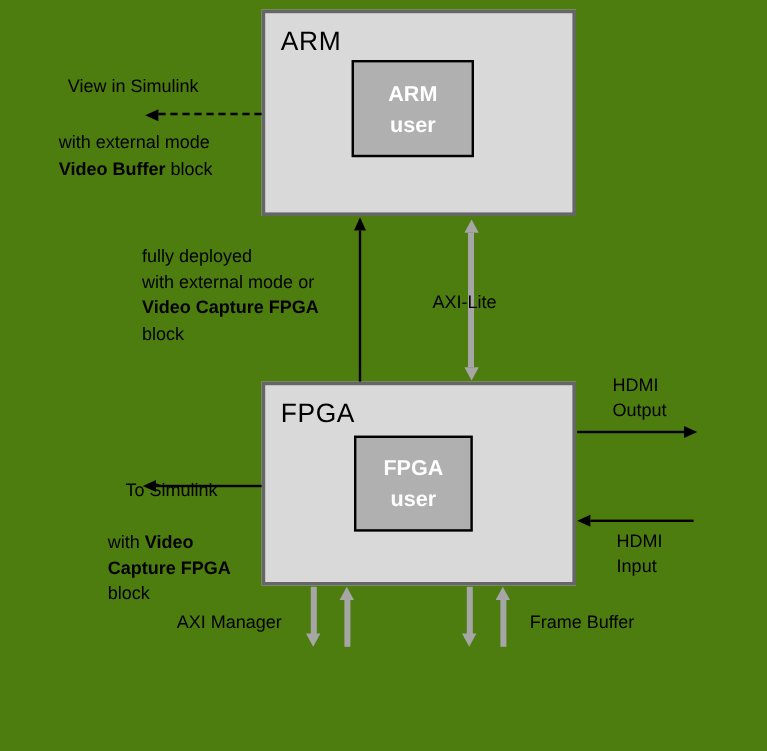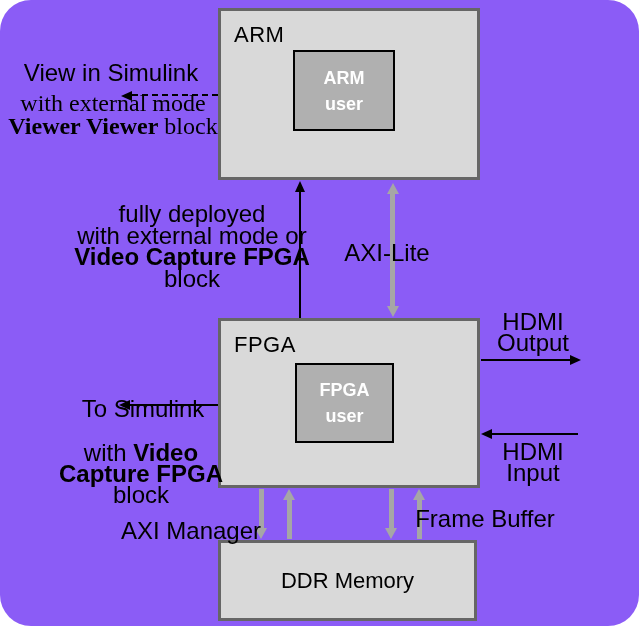--- a/index.html
+++ b/index.html
@@ -5,24 +5,23 @@
   html, body {
     margin: 0;
     padding: 0;
     background: #ffffff;
     font-family: "Liberation Sans", sans-serif;
   }
   .canvas {
     position: relative;
     width: 639px;
     height: 626px;
-    background: #8b5cf6;
+    background: #4d7c0f;
     overflow: hidden;
     color: #000000;
-    border-radius: 31px;
   }
   
   .block {
     position: absolute;
     box-sizing: border-box;
     background: #d9d9d9;
     border: 3px solid #666666;
   }
   .block-arm  { left: 218px; top: 8px;   width: 262px; height: 172px; }
   .block-fpga { left: 218px; top: 318px; width: 262px; height: 170px; }
@@ -47,23 +46,23 @@
     display: flex;
     flex-direction: column;
     justify-content: center;
   }
   .inner-arm  { left: 293px; top: 50px;  width: 102px; height: 81px; }
   .inner-fpga { left: 295px; top: 363px; width: 99px;  height: 80px; }
 
   
   .note {
     position: absolute;
-    font-size: 24px;
+    font-size: 15px;
     line-height: 21.5px;
-    text-align: center;
+    text-align: left;
     white-space: nowrap;
     transform: translateX(-50%);
   }
   .note b { font-weight: bold; }
 
   
   .hline { position: absolute; height: 0; border-top: 2px solid #000000; }
   .hline-dashed { border-top-style: dashed; }
   .vshaft-black { position: absolute; width: 2px; background: #000000; }
   .vshaft-gray  { position: absolute; width: 5px; background: #a6a6a6; }
@@ -88,23 +87,20 @@
   </div>
 
   <div class="block block-fpga">
     <div class="block-title">FPGA</div>
   </div>
   <div class="inner-block inner-fpga">
     <div>FPGA</div>
     <div>user</div>
   </div>
 
-  <div class="block block-ddr">
-    <div class="block-title-center">DDR Memory</div>
-  </div>
 
   <div class="head head-left-black" style="left:121px; top:91px;"></div>
   <div class="hline hline-dashed" style="left:132px; top:94px; width:86px;"></div>
 
   <div class="head head-up-black" style="left:295px; top:181px;"></div>
   <div class="vshaft-black" style="left:299px; top:192px; height:126px;"></div>
 
   <div class="head head-up-gray" style="left:387px; top:183px;"></div>
   <div class="vshaft-gray" style="left:390px; top:194px; height:112px;"></div>
   <div class="head head-down-gray" style="left:387px; top:306px;"></div>
@@ -123,23 +119,23 @@
   <div class="head head-up-gray" style="left:283px; top:489px;"></div>
   <div class="vshaft-gray" style="left:287px; top:500px; height:39px;"></div>
 
   <div class="vshaft-gray" style="left:389px; top:489px; height:40px;"></div>
   <div class="head head-down-gray" style="left:385px; top:528px;"></div>
   <div class="head head-up-gray" style="left:413px; top:489px;"></div>
   <div class="vshaft-gray" style="left:417px; top:500px; height:39px;"></div>
 
   <div class="note" style="left:111px; top:62px;">View in Simulink</div>
 
-  <div class="note" style="left:113px; top:92px; line-height:23px;font-family:Liberation Serif, serif;">
+  <div class="note" style="left:113px; top:107px; line-height:23px;">
     <div>with external mode</div>
-    <div><b>Viewer Viewer</b><span> block</span></div>
+    <div><b>Video Buffer</b><span> block</span></div>
   </div>
 
   <div class="note" style="left:192px; top:203px;">
     <div>fully deployed</div>
     <div>with external mode or</div>
     <div><b>Video Capture FPGA</b></div>
     <div>block</div>
   </div>
 
   <div class="note" style="left:387px; top:242px;">AXI-Lite</div>
@@ -155,17 +151,17 @@
   </div>
 
   <div class="note" style="left:143px; top:372px;margin-top:26px;">To Simulink</div>
 
   <div class="note" style="left:141px; top:418px; line-height:21px;margin-top:24px;">
     <div><span>with </span><b>Video</b></div>
     <div><b>Capture FPGA</b></div>
     <div>block</div>
   </div>
 
-  <div class="note" style="left:191px; top:508px;margin-top:12px;">AXI Manager</div>
+  <div class="note" style="left:191px; top:508px;">AXI Manager</div>
 
   <div class="note" style="left:485px; top:508px;">Frame Buffer</div>
 
 </div>
 
 </body></html>

